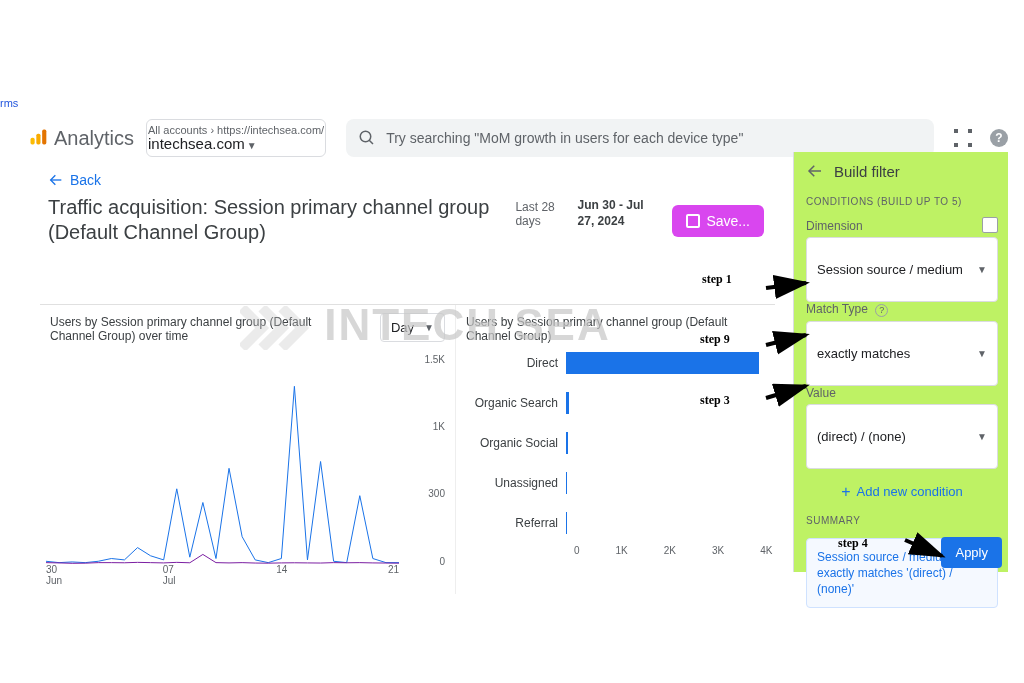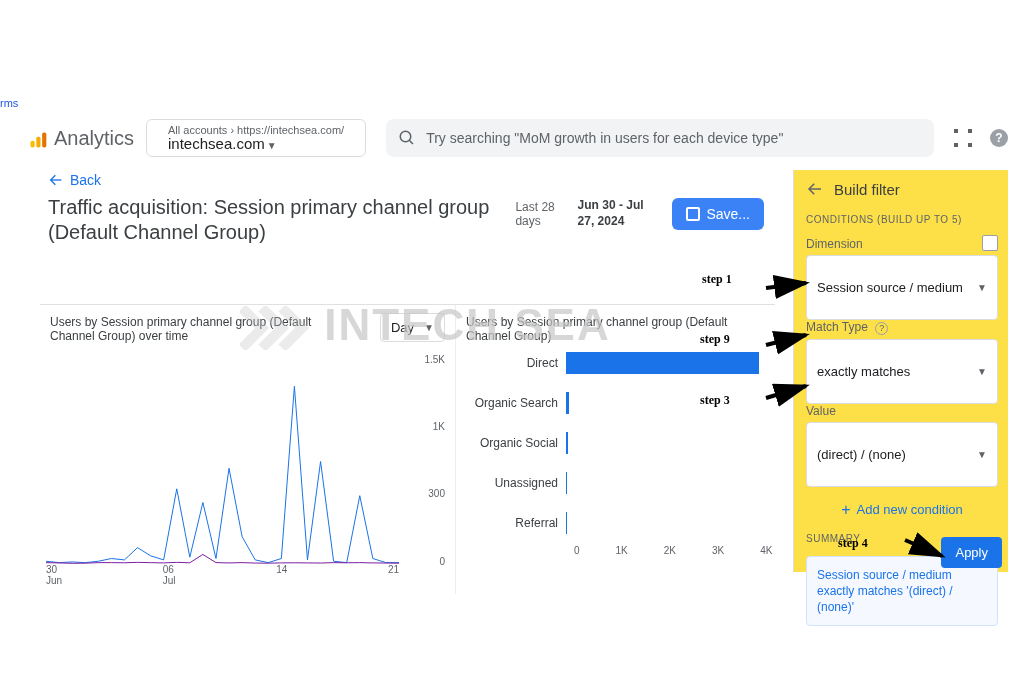--- a/index.html
+++ b/index.html
@@ -2,41 +2,41 @@
 <html><head>
 <meta charset="utf-8">
 <style>
   html,body{margin:0;padding:0;font-family:Arial,Roboto,sans-serif;background:#fff;color:#202124;font-size:13px}
   *{box-sizing:border-box}
   .page{width:1024px;height:672px;position:relative;overflow:hidden}
   .stray-link{position:absolute;top:97px;left:0;color:#2255dd;font-size:11px}
 
   
   .header{position:absolute;top:118px;left:28px;right:16px;height:40px;display:flex;align-items:center;gap:12px}
-  .logo{display:flex;align-items:flex-end;gap:6px}
+  .logo{display:flex;align-items:flex-start;gap:6px}
   .logo-ico{width:20px;height:20px}
   .logo-text{font-size:20px;color:#5f6368;font-weight:400}
-  .account-box{border:1px solid #dadce0;border-radius:6px;padding:4px 21px;display:flex;flex-direction:column;line-height:1.1}
+  .account-box{border:1px solid #dadce0;border-radius:6px;padding:4px 1px;display:flex;flex-direction:column;line-height:1.1}
   .account-top{font-size:11px;color:#5f6368}
   .account-main{font-size:15px;color:#202124}
   .tri{font-size:10px;color:#5f6368;margin-left:2px}
   .search{flex:1;margin-left:8px;margin-right:8px;height:38px;background:#f1f3f4;border-radius:8px;display:flex;align-items:center;padding:0 12px;color:#5f6368;gap:10px;font-size:14px}
   .hdr-right{display:flex;align-items:center;gap:18px;color:#5f6368}
   .menu-grid{width:18px;height:18px;position:relative}
   .menu-grid span{position:absolute;width:4px;height:4px;background:#5f6368}
   .mg1{top:0;left:0}.mg2{top:0;right:0}.mg3{bottom:0;left:0}.mg4{bottom:0;right:0}
   .help-ico{width:18px;height:18px;border-radius:50%;background:#9aa0a6;color:#fff;display:flex;align-items:center;justify-content:center;font-size:12px;font-weight:bold}
 
   
   .back-row{position:absolute;top:172px;left:48px;display:flex;align-items:center;gap:6px;color:#1a73e8;font-size:14px}
   .title-row{position:absolute;top:195px;left:48px;right:260px;display:flex;align-items:flex-start;gap:16px}
   .title{font-size:20px;color:#3c4043;line-height:1.25;max-width:540px}
   .sub-date{color:#5f6368;font-size:12px;margin-top:5px}
   .date-range{font-size:12px;text-align:left;line-height:1.3;color:#3c4043;font-weight:600;margin-top:3px}
-  .save-btn{background:#3b82f6;color:#fff;border-radius:6px;padding:8px 14px;font-size:14px;display:flex;align-items:center;gap:6px;margin-top:3px}
+  .save-btn{background:#d946ef;color:#fff;border-radius:6px;padding:8px 14px;font-size:14px;display:flex;align-items:center;gap:6px;margin-top:10px}
   .disk{width:14px;height:14px;border:2px solid #fff;border-radius:2px;position:relative}
 
   
   .card{position:absolute;top:304px;left:40px;width:735px;height:290px;border-top:1px solid #e0e0e0;display:flex}
   .chart-panel{width:415px;padding:10px 6px 4px 10px;position:relative}
   .chart-title{font-size:12px;color:#3c4043;max-width:300px}
   .granularity{position:absolute;top:8px;right:10px;border:1px solid #dadce0;border-radius:4px;padding:6px 10px;font-size:13px;display:flex;align-items:center;gap:8px}
   .chart-area{position:absolute;top:54px;left:6px;right:10px;bottom:6px}
   .y-tick{position:absolute;right:0;font-size:10px;color:#5f6368;transform:translateY(-50%)}
   .x-axis{position:absolute;bottom:0;left:0;right:46px;height:24px;display:flex;justify-content:space-between;font-size:10px;color:#5f6368}
@@ -45,21 +45,21 @@
 
   .bars-panel{width:320px;padding:10px 6px 4px 10px;border-left:1px solid #eee}
   .bars-title{font-size:12px;color:#3c4043;max-width:280px}
   .bar-row{display:flex;align-items:center;height:40px;font-size:12px;color:#3c4043}
   .bar-label{width:100px;text-align:right;padding-right:8px}
   .bar-track{flex:1;height:22px;position:relative}
   .bar-fill{position:absolute;top:0;left:0;height:100%;background:#1a73e8}
   .bars-scale{display:flex;margin-left:108px;font-size:10px;color:#5f6368;gap:36px;margin-top:2px}
 
   
-  .side{position:absolute;top:170px;right:16px;width:215px;bottom:100px;border-left:1px solid #dadce0;background:#fde047;padding:10px 10px 0 12px}
+  .side{position:absolute;top:152px;right:16px;width:215px;bottom:100px;border-left:1px solid #dadce0;background:#bef264;padding:10px 10px 0 12px}
   .side-head{display:flex;align-items:center;gap:10px;color:#3c4043;font-size:15px;margin-bottom:16px}
   .sec-label{font-size:10px;color:#5f6368;letter-spacing:.5px;margin:12px 0 12px}
   .field-label{font-size:12px;color:#5f6368;margin-top:0;display:flex;align-items:center;justify-content:space-between}
   .field-label .q{width:13px;height:13px;border:1px solid #9aa0a6;border-radius:50%;font-size:9px;display:inline-flex;align-items:center;justify-content:center;margin-left:4px;color:#5f6368}
   .dropdown{margin-top:4px;border:1px solid #dadce0;border-radius:4px;padding:24px 10px;font-size:13px;display:flex;justify-content:space-between;align-items:center;background:#fff}
   .add-cond{display:flex;align-items:center;justify-content:center;gap:6px;color:#1a73e8;font-size:13px;margin:14px 0}
   .summary-box{border:1px solid #cfe2ff;background:#f5f9ff;border-radius:4px;padding:10px;font-size:12px;color:#1a73e8;line-height:1.35}
   .apply-btn{position:absolute;bottom:4px;right:6px;background:#1a73e8;color:#fff;border-radius:4px;padding:8px 14px;font-size:13px}
   .copy-ico{width:14px;height:14px;border:1px solid #9aa0a6;border-radius:2px;position:relative}
   .copy-ico::after{content:"";position:absolute;top:-3px;left:-3px;width:14px;height:14px;border:1px solid #9aa0a6;border-radius:2px;background:#fff}
@@ -145,21 +145,21 @@
               <path d="M0.00 98.67 L3.70 99.33 L7.41 99.00 L11.11 99.33 L14.81 98.67 L18.52 97.33 L22.22 98.00 L25.93 92.00 L29.63 96.00 L33.33 98.00 L37.04 63.33 L40.74 96.67 L44.44 70.00 L48.15 97.33 L51.85 53.33 L55.56 86.67 L59.26 98.00 L62.96 99.33 L66.67 97.33 L70.37 13.33 L74.07 98.00 L77.78 50.00 L81.48 98.67 L85.19 99.33 L88.89 66.67 L92.59 97.33 L96.30 99.33 L100.00 99.33 " fill="none" stroke="#1a73e8" stroke-width="1" vector-effect="non-scaling-stroke"></path>
               <path d="M0.00 99.33 L3.70 99.47 L7.41 99.67 L11.11 99.60 L14.81 99.33 L18.52 99.33 L22.22 99.40 L25.93 99.20 L29.63 99.33 L33.33 99.47 L37.04 99.20 L40.74 99.40 L44.44 95.33 L48.15 99.33 L51.85 99.47 L55.56 99.33 L59.26 99.53 L62.96 99.60 L66.67 99.47 L70.37 99.40 L74.07 99.47 L77.78 99.53 L81.48 99.33 L85.19 99.40 L88.89 99.33 L92.59 99.47 L96.30 99.53 L100.00 99.60 " fill="none" stroke="#7b1fa2" stroke-width="1" vector-effect="non-scaling-stroke"></path>
             </svg>
         </div>
         <div class="x-axis" id="xaxis">
             <div>
               <div>30</div>
               <div>Jun</div>
             </div>
             <div>
-              <div>06</div>
+              <div>07</div>
               <div>Jul</div>
             </div>
             <div>
               <div>14</div>
               <div></div>
             </div>
             <div>
               <div>21</div>
               <div></div>
             </div>

